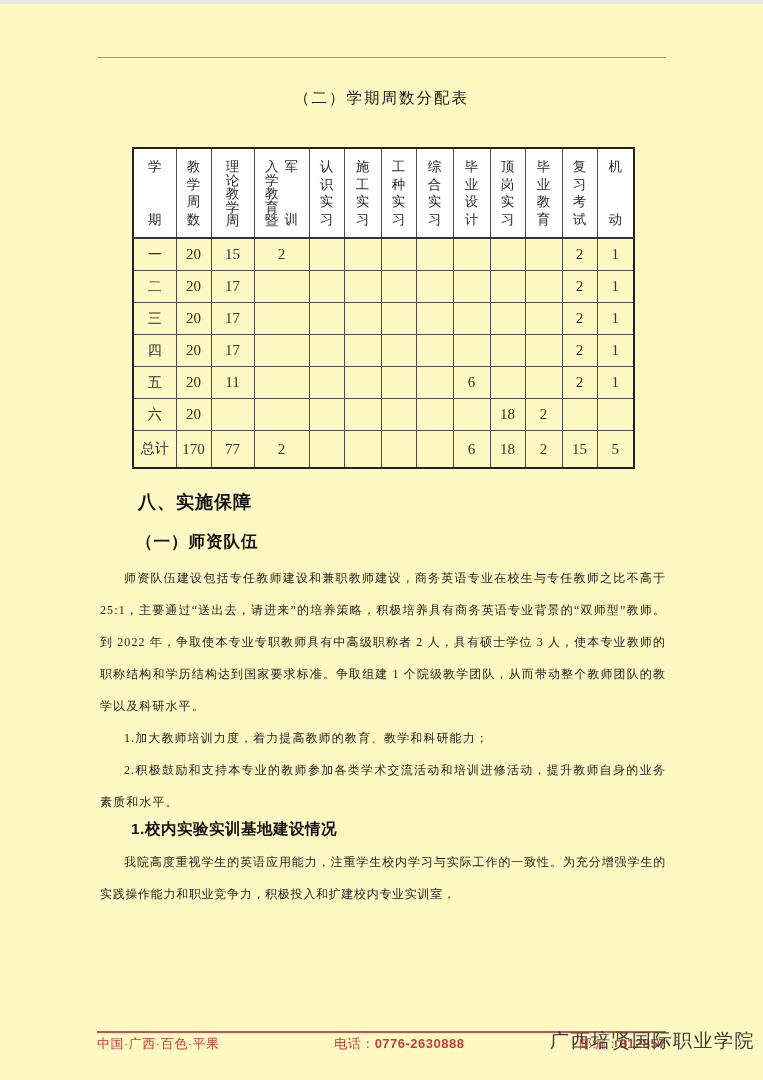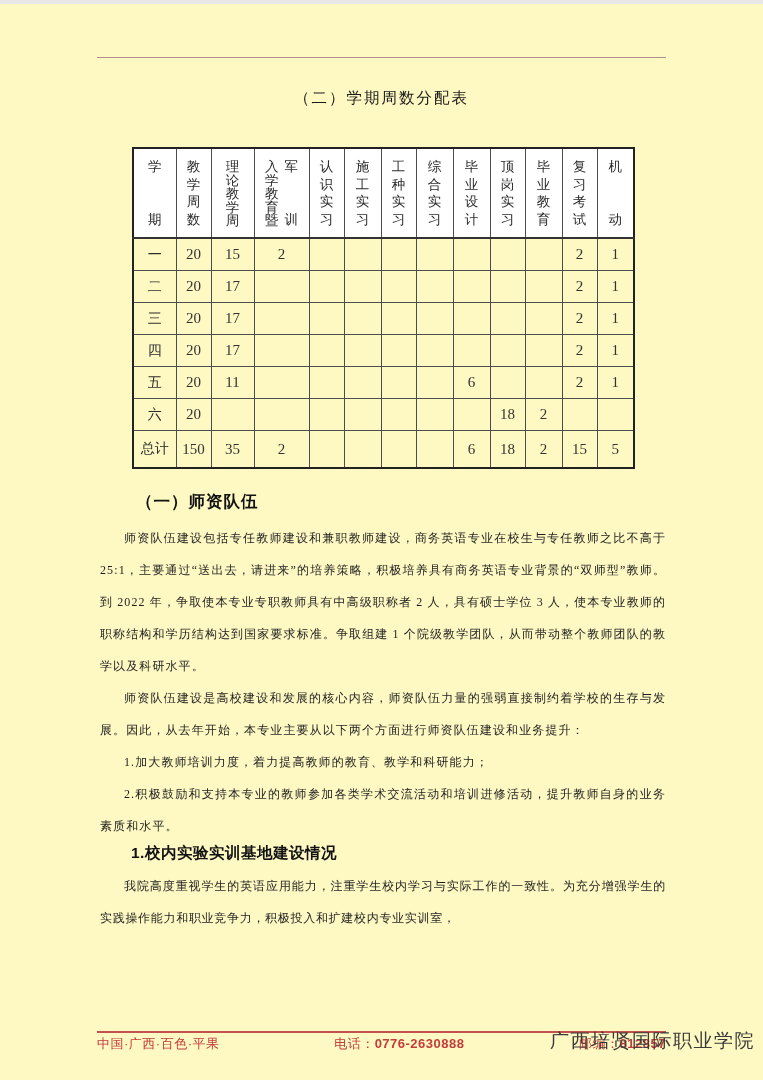--- a/index.html
+++ b/index.html
@@ -321,40 +321,40 @@
           <td></td>
           <td></td>
           <td></td>
           <td>18</td>
           <td>2</td>
           <td></td>
           <td></td>
         </tr>
         <tr>
           <td class="sem">总计</td>
-          <td>150</td>
-          <td>35</td>
+          <td>170</td>
+          <td>77</td>
           <td>2</td>
           <td></td>
           <td></td>
           <td></td>
           <td></td>
           <td>6</td>
           <td>18</td>
           <td>2</td>
           <td>15</td>
           <td>5</td>
         </tr>
       </tbody>
   </table>
 
   <div class="content">
+    <h2>八、实施保障</h2>
     <h3>（一）师资队伍</h3>
     <p>师资队伍建设包括专任教师建设和兼职教师建设，商务英语专业在校生与专任教师之比不高于 25:1，主要通过“送出去，请进来”的培养策略，积极培养具有商务英语专业背景的“双师型”教师。到 2022 年，争取使本专业专职教师具有中高级职称者 2 人，具有硕士学位 3 人，使本专业教师的职称结构和学历结构达到国家要求标准。争取组建 1 个院级教学团队，从而带动整个教师团队的教学以及科研水平。</p>
-    <p>师资队伍建设是高校建设和发展的核心内容，师资队伍力量的强弱直接制约着学校的生存与发展。因此，从去年开始，本专业主要从以下两个方面进行师资队伍建设和业务提升：</p>
     <p>1.加大教师培训力度，着力提高教师的教育、教学和科研能力；</p>
     <p>2.积极鼓励和支持本专业的教师参加各类学术交流活动和培训进修活动，提升教师自身的业务素质和水平。</p>
     <h4>1.校内实验实训基地建设情况</h4>
     <p class="clamp2">我院高度重视学生的英语应用能力，注重学生校内学习与实际工作的一致性。为充分增强学生的实践操作能力和职业竞争力，积极投入和扩建校内专业实训室，</p>
   </div>
 
   <div class="footer-rule" style="background: rgb(196, 80, 79);"></div>
   <div class="footer-row" style="color: rgb(194, 60, 60);">
     <span>中国·广西·百色·平果</span>
     <span><span>电话：</span><b>0776-2630888</b></span>

